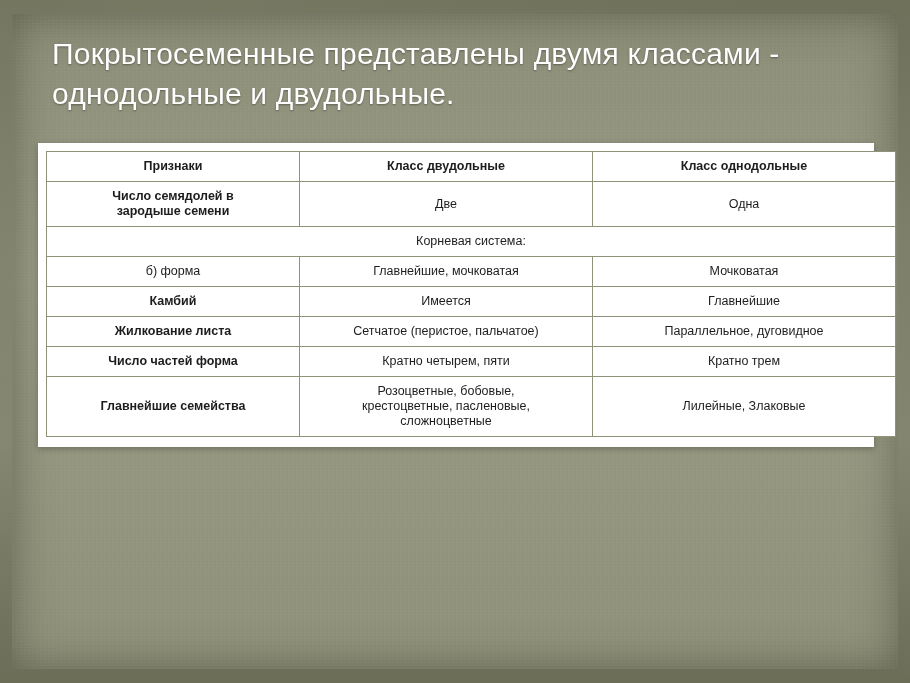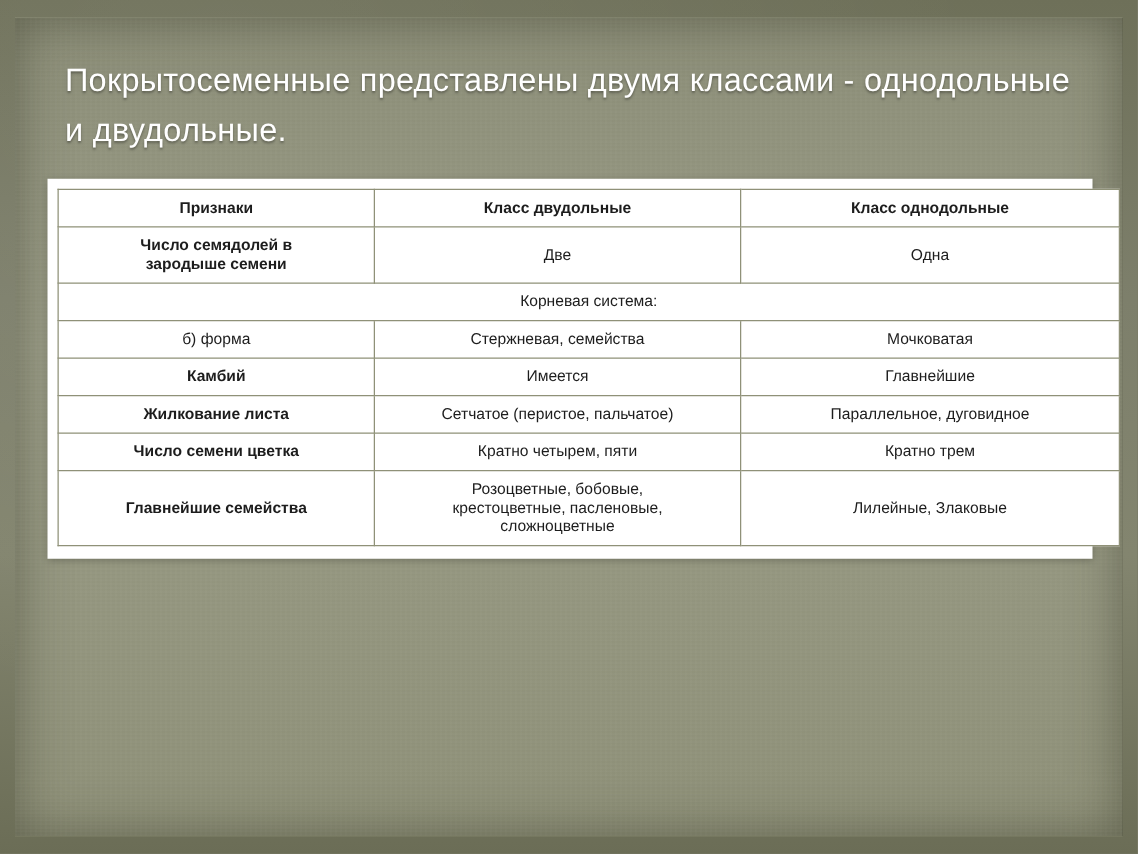--- a/index.html
+++ b/index.html
@@ -44,24 +44,24 @@
     inset: 0;
     opacity: .35;
     background-image:
       repeating-linear-gradient(0deg, rgba(255,255,255,0.035) 0px, rgba(255,255,255,0.035) 1px, rgba(0,0,0,0.02) 2px, rgba(0,0,0,0.02) 3px),
       repeating-linear-gradient(90deg, rgba(255,255,255,0.03) 0px, rgba(255,255,255,0.03) 1px, rgba(0,0,0,0.02) 2px, rgba(0,0,0,0.02) 4px);
     pointer-events: none;
   }
   .title {
     position: absolute;
     left: 52px;
-    top: 44px;
+    top: 34px;
     width: 810px;
     color: #ffffff;
-    font-size: 26px;
+    font-size: 30px;
     line-height: 40px;
     font-weight: 400;
     text-shadow: 0 1px 2px rgba(0,0,0,0.35);
     letter-spacing: .2px;
   }
   .table-card {
     position: absolute;
     left: 38px;
     top: 143px;
     width: 836px;
@@ -121,39 +121,39 @@
           <td class="col-c tall nowrapcell">Одна</td>
         </tr>
 
         <tr>
           <td class="span" colspan="3">Корневая система:</td>
         </tr>
 
 
         <tr>
           <td class="col-a nowrapcell">б) форма</td>
-          <td class="col-b nowrapcell">Стержневая, семейства</td>
+          <td class="col-b nowrapcell">Главнейшие, мочковатая</td>
           <td class="col-c nowrapcell">Мочковатая</td>
         </tr>
 
         <tr>
           <td class="col-a bold nowrapcell">Камбий</td>
           <td class="col-b nowrapcell">Имеется</td>
           <td class="col-c nowrapcell">Главнейшие</td>
         </tr>
 
 
         <tr>
           <td class="col-a bold nowrapcell">Жилкование листа</td>
           <td class="col-b nowrapcell">Сетчатое (перистое, пальчатое)</td>
           <td class="col-c nowrapcell">Параллельное, дуговидное</td>
         </tr>
 
         <tr>
-          <td class="col-a bold nowrapcell">Число семени цветка</td>
+          <td class="col-a bold nowrapcell">Число частей форма</td>
           <td class="col-b nowrapcell">Кратно четырем, пяти</td>
           <td class="col-c nowrapcell">Кратно трем</td>
         </tr>
 
         <tr>
           <td class="col-a bold tall nowrapcell">Главнейшие семейства</td>
           <td class="col-b tall nowrapcell">Розоцветные, бобовые,
 крестоцветные, пасленовые,
 сложноцветные</td>
           <td class="col-c tall nowrapcell">Лилейные, Злаковые</td>

